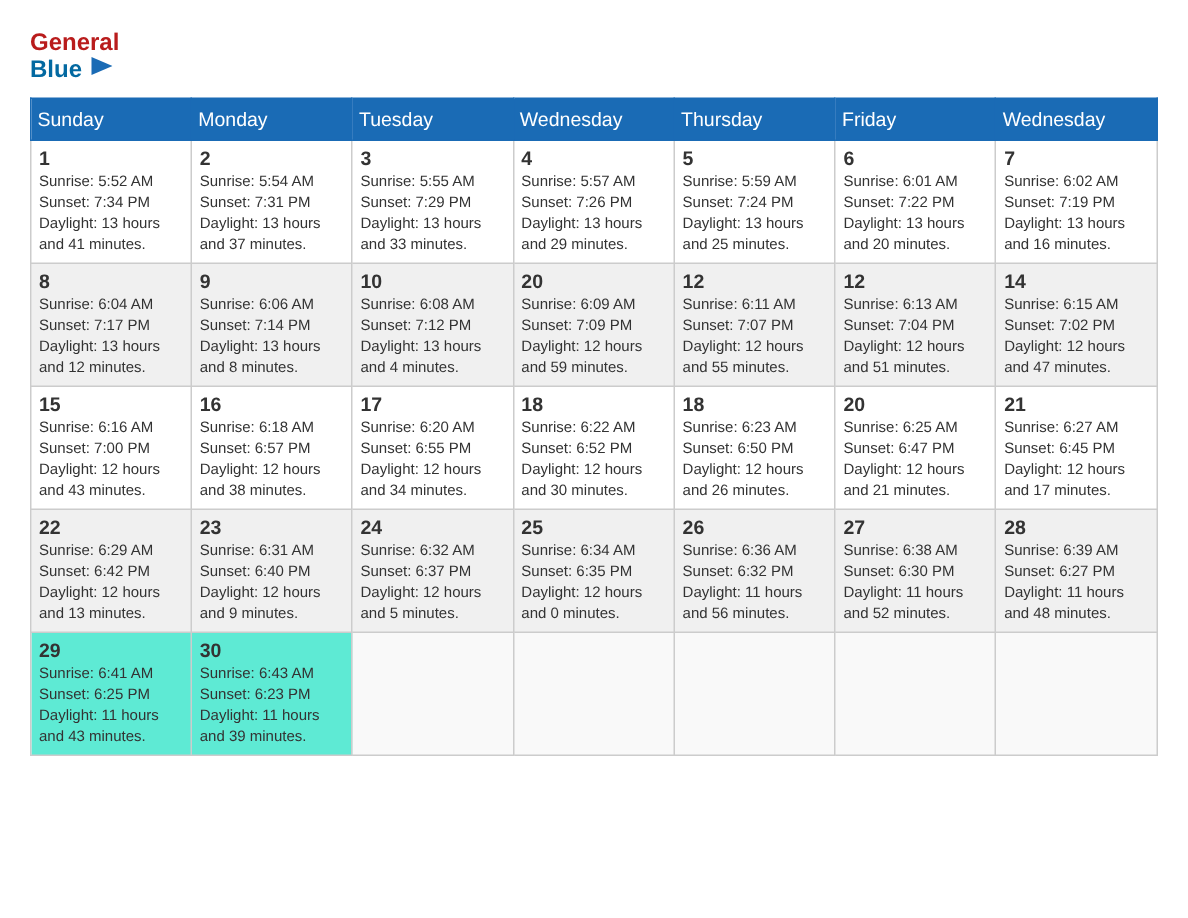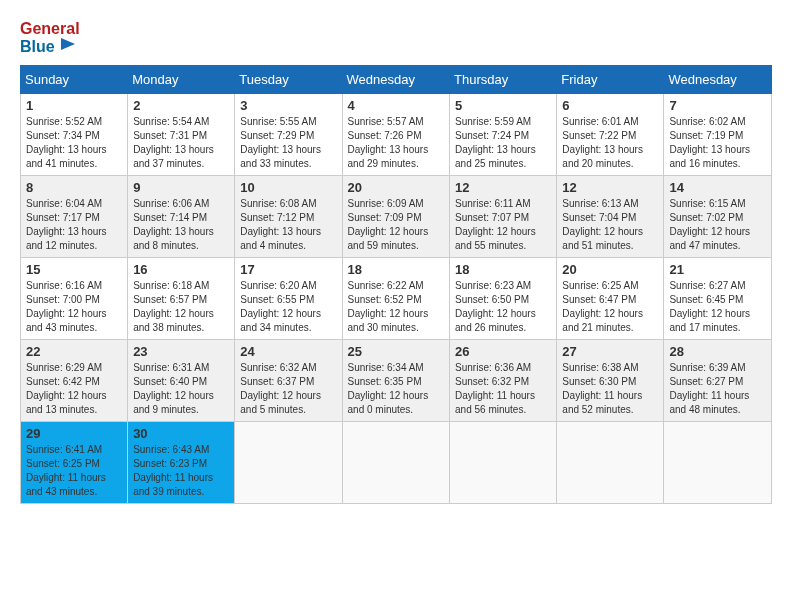--- a/index.html
+++ b/index.html
@@ -51,21 +51,21 @@
       vertical-align: top;
       padding: 4px 5px;
       width: 108px;
       min-height: 80px;
       background: #fff;
     }
     .calendar tr:nth-child(even) td {
       background: #f0f0f0;
     }
     .calendar tr.last-row td {
-      background: #0ea5e9;
+      background: #5eead4;
     }
     .day-number {
       font-size: 13px;
       font-weight: bold;
       color: #333;
       display: block;
       margin-bottom: 2px;
     }
     .day-info {
       font-size: 10px;

